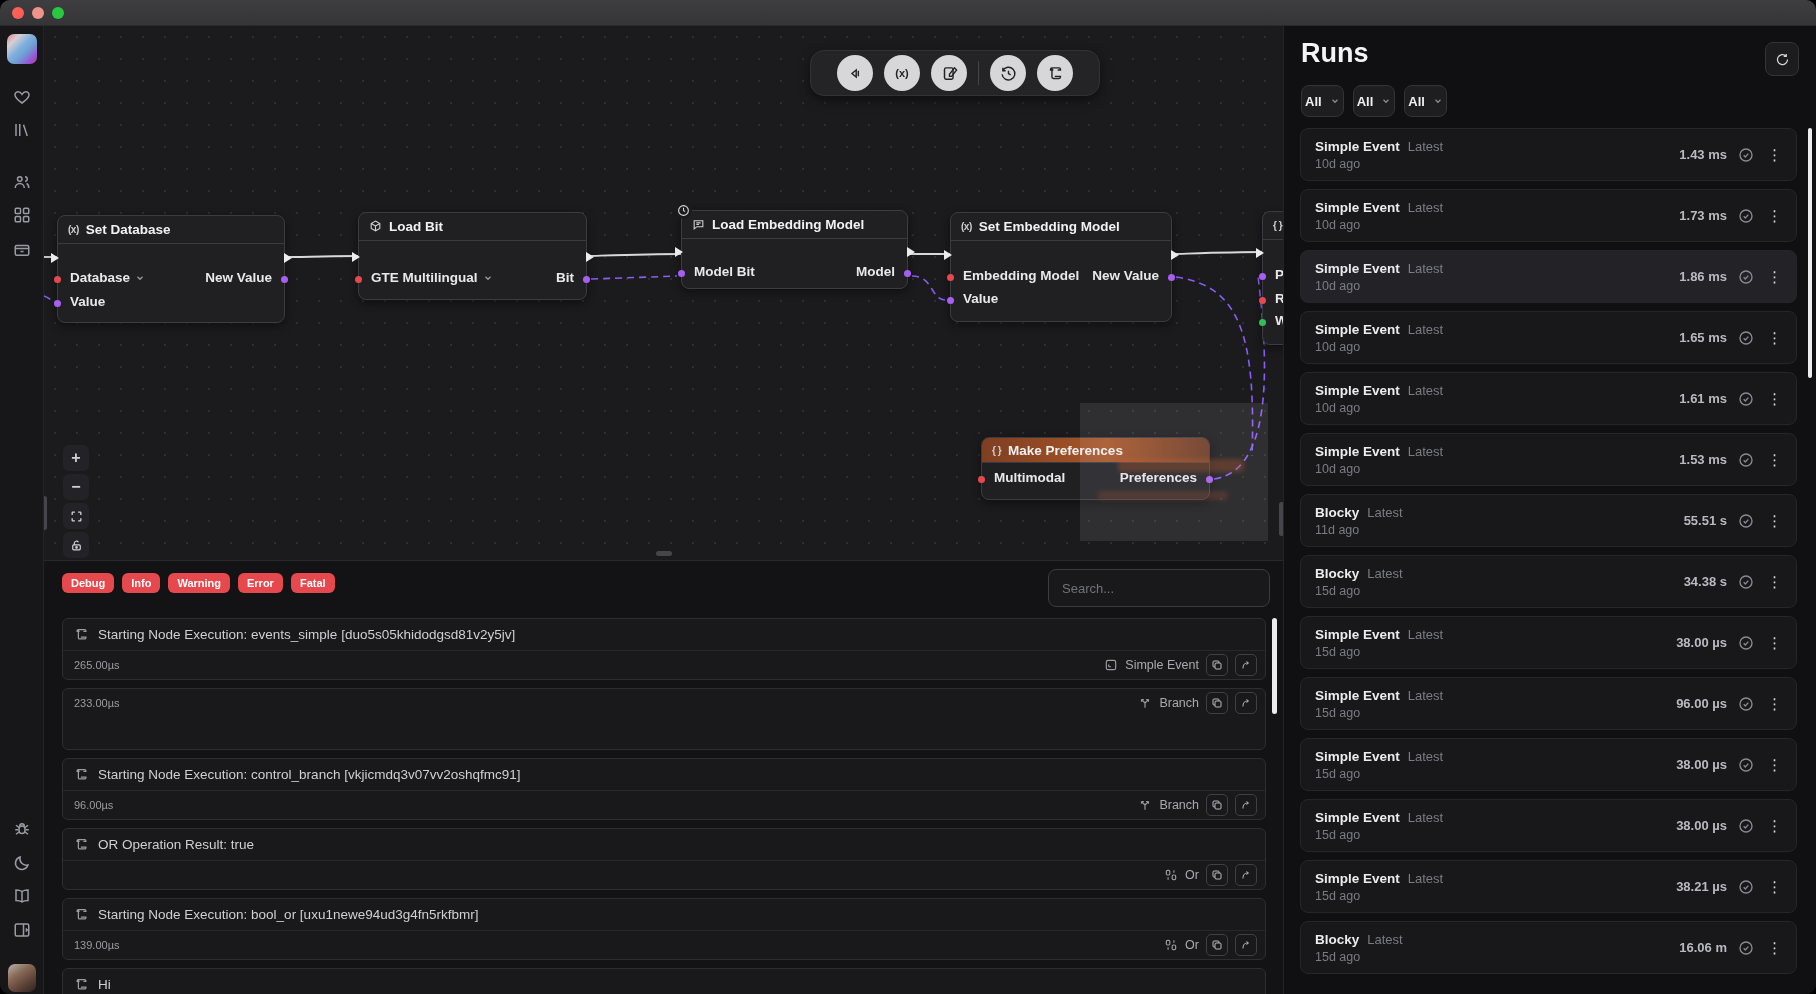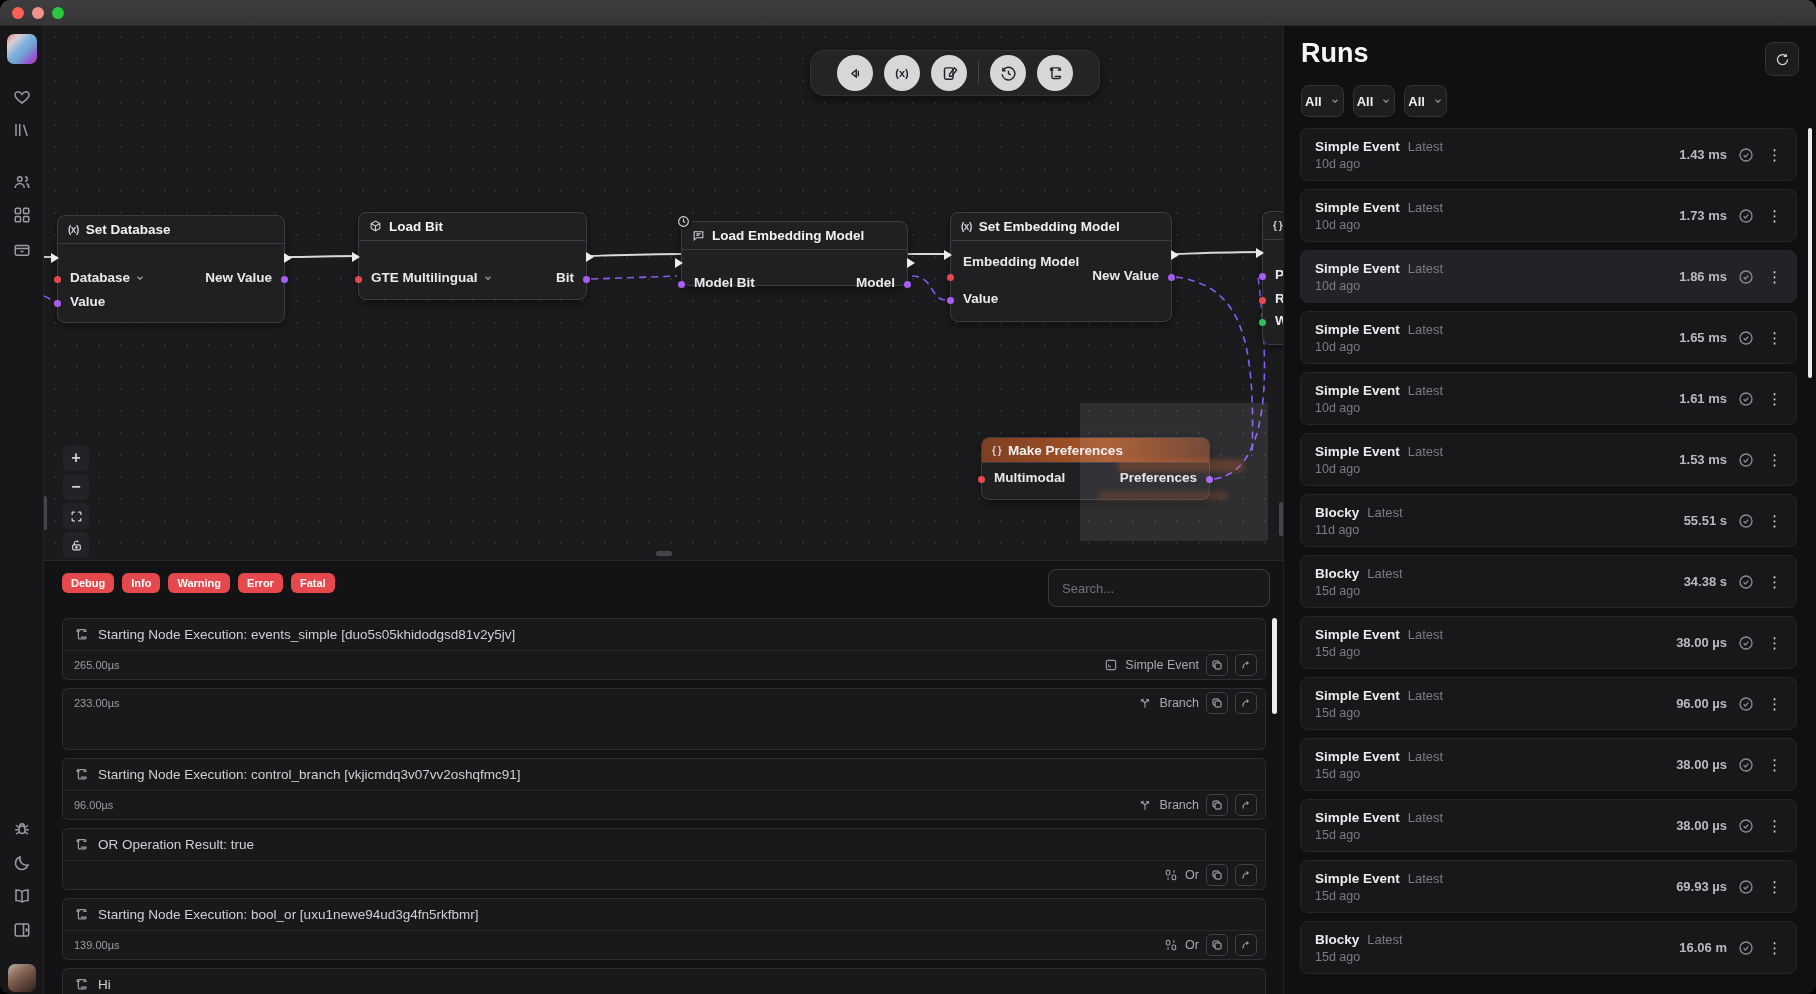--- a/index.html
+++ b/index.html
@@ -267,21 +267,21 @@
         <span class="dot purple" style="right:-4px;top:63px"></span>
         <div class="prow" style="top:57px">
             <span>GTE Multilingual</span>
             <svg class="chev" viewBox="0 0 16 16" fill="none" stroke="currentColor" stroke-width="2">
               <path d="M4 6l4 4 4-4"></path>
             </svg>
           </div>
         <div class="prow right" style="top:57px">Bit</div>
       </div>
 
-      <div class="node" style="left:637px;top:195px;width:227px;height:65px">
+      <div class="node" style="left:637px;top:184px;width:227px;height:79px">
         <span class="clockbadge">
             <svg viewBox="0 0 24 24" fill="none" stroke="currentColor" stroke-width="2">
               <circle cx="12" cy="12" r="9"></circle>
               <path d="M12 7v5l3 2"></path>
             </svg>
           </span>
         <div class="nhead">
             <span class="nicon">
               <svg viewBox="0 0 24 24" fill="none" stroke="currentColor" stroke-width="2">
                 <path d="M4 5h16v11H9l-5 4z"></path>
@@ -309,21 +309,21 @@
           </div>
         <svg class="execpin in" style="top:36px" viewBox="0 0 10 12">
             <path d="M1 1 L9 6 L1 11 Z" fill="#ececee"></path>
           </svg>
         <svg class="execpin out" style="top:36px" viewBox="0 0 10 12">
             <path d="M1 1 L9 6 L1 11 Z" fill="#ececee"></path>
           </svg>
         <span class="dot red" style="left:-4px;top:61px"></span>
         <span class="dot purple" style="left:-4px;top:84px"></span>
         <span class="dot purple" style="right:-4px;top:61px"></span>
-        <div class="prow" style="top:41px">Embedding Model</div>
+        <div class="prow" style="top:55px">Embedding Model</div>
         <div class="prow right" style="top:55px">New Value</div>
         <div class="prow" style="top:78px">Value</div>
       </div>
 
       <div class="node sel" style="left:937px;top:411px;width:229px;height:63px">
         <div class="nhead">
             <span class="nicon">{ }</span>
             <span>Make Preferences</span>
           </div>
         <span class="dot red" style="left:-4px;top:38px"></span>
@@ -803,21 +803,21 @@
 
         <div class="run-card">
           <div class="run-left">
             <div class="run-line1">
               <span class="run-name">Simple Event</span>
               <span class="run-tag">Latest</span>
             </div>
             <div class="run-age">15d ago</div>
           </div>
           <div class="run-right">
-            <span class="run-dur">69.93 µs</span>
+            <span class="run-dur">38.21 µs</span>
             <svg class="ccheck" viewBox="0 0 24 24" fill="none" stroke="currentColor" stroke-width="2">
               <circle cx="12" cy="12" r="9"></circle>
               <path d="M8.5 12.5l2.5 2.5 4.5-5"></path>
             </svg>
             <span class="kebab">⋮</span>
           </div>
         </div>
 
         <div class="run-card">
           <div class="run-left">

